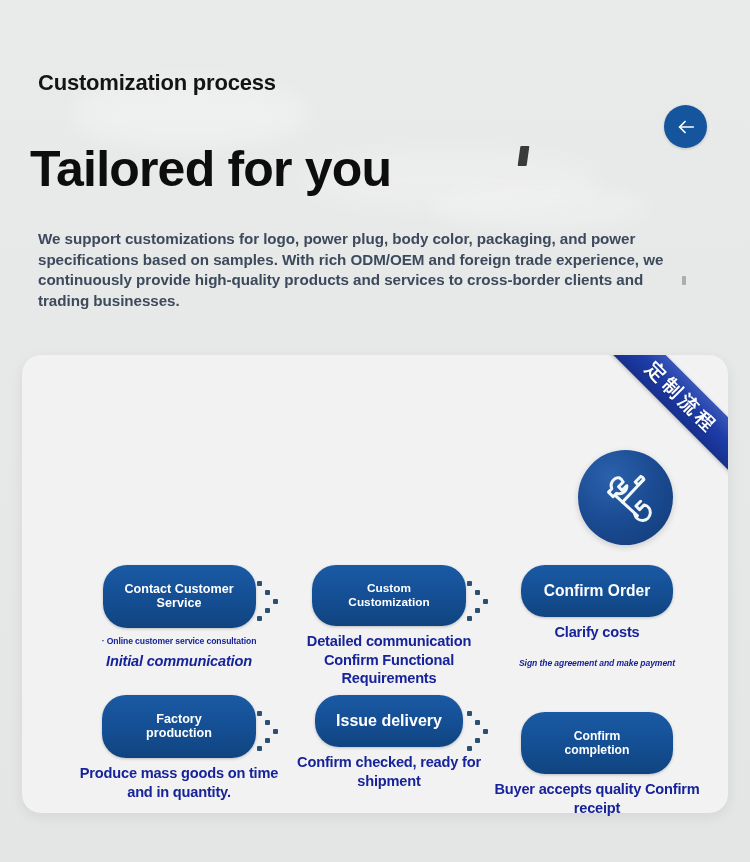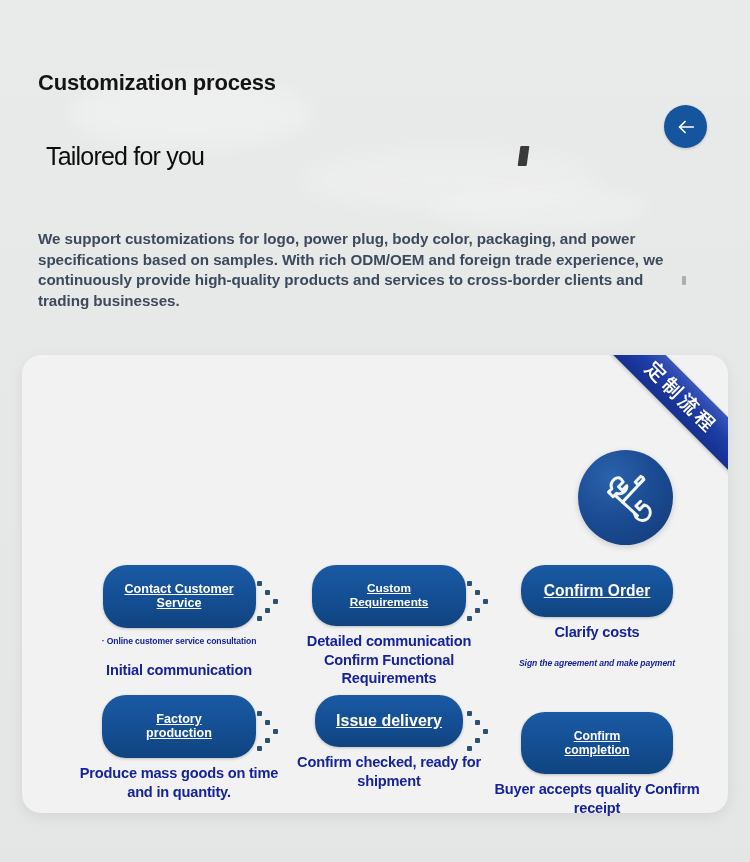--- a/index.html
+++ b/index.html
@@ -20,22 +20,22 @@
                background:#2a2a2a; transform:skewX(-8deg); border-radius:1px; opacity:.92; }
   .artifact-2{ position:absolute; left:682px; top:276px; width:4px; height:9px;
                background:#9a9a9a; border-radius:1px; opacity:.75; }
 
   
   .kicker{
     position:absolute; left:38px; top:70px; width:330px;
     font-size:22px; font-weight:700; line-height:1.22; color:#141414; letter-spacing:-.2px;
   }
   .headline{
-    position:absolute; left:46px; top:143px;
-    font-size:25px; font-weight:400; line-height:1.05; color:#0d0d0d; letter-spacing:-.8px;
+    position:absolute; left:30px; top:143px;
+    font-size:50px; font-weight:700; line-height:1.05; color:#0d0d0d; letter-spacing:-.8px;
   }
   .back-btn{
     position:absolute; left:664px; top:105px; width:43px; height:43px;
     border-radius:50%; background:#14559e; border:none; cursor:pointer;
     display:flex; align-items:center; justify-content:center;
     box-shadow:0 1px 3px rgba(0,0,0,.18);
   }
   .back-btn svg{ display:block; }
 
   .intro{
@@ -84,36 +84,36 @@
   .row{ position:relative; height:112px; }
   .col{ position:absolute; top:0; width:214px; text-align:center; }
   .c1{ left:50px; }  .c2{ left:260px; } .c3{ left:468px; }
 
   .pill{
     display:inline-flex; align-items:center; justify-content:center;
     min-height:44px; border-radius:24px; padding:17px 20px;
     background:linear-gradient(180deg,#1a5aa4 0%,#144e93 55%,#10447f 100%);
     color:#fff; cursor:pointer; border:none;
     box-shadow:0 1px 3px rgba(0,0,0,.22);
-    line-height:1.15; font-weight:700; text-align:center;text-decoration:underline;
+    line-height:1.15; font-weight:700; text-align:center;
   }
   .pill.w1{ width:153px; font-size:12.6px; }
   .pill.w2{ width:154px; font-size:11.8px; }
   .pill.w3{ width:152px; font-size:15.6px; }
   .pill.w4{ width:154px; font-size:12.6px; }
   .pill.w5{ width:148px; font-size:16px; }
   .pill.w6{ width:152px; font-size:12.2px;margin-top:17px; }
 
   .cap-sm{
     margin-top:8px; font-size:8.6px; font-weight:700; color:#17239a; line-height:1.3; letter-spacing:-.1px;
   }
   .cap-lg{
     margin-top:6px; font-size:14.6px; font-weight:700; color:#17239a; line-height:1.28; letter-spacing:-.2px;
   }
-  .cap-lg.tight{ margin-top:14px; }
+  .cap-lg.tight{ margin-top:5px;font-style:italic; }
   .cap-sm.after{ margin-top:16px;font-style:italic; }
 
   
   .conn{ position:absolute; top:14px; width:34px; height:42px; }
   .conn.k1{ left:233px; } .conn.k2{ left:443px; }
   .conn .d{ position:absolute; width:5px; height:5px; background:#2c4f74; border-radius:1px; }
 </style>
 </head>
 <body>
 
@@ -170,21 +170,21 @@
 
       <div class="conn k1">
         <span class="d" style="left:2px;top:2px"></span>
         <span class="d" style="left:10px;top:11px"></span>
         <span class="d" style="left:18px;top:20px"></span>
         <span class="d" style="left:10px;top:29px"></span>
         <span class="d" style="left:2px;top:37px"></span>
       </div>
 
       <div class="col c2">
-        <button class="pill w2">Custom Requirements</button>
+        <button class="pill w2">Custom Customization</button>
         <div class="cap-lg">Detailed communication Confirm Functional Requirements</div>
       </div>
 
       <div class="conn k2">
         <span class="d" style="left:2px;top:2px"></span>
         <span class="d" style="left:10px;top:11px"></span>
         <span class="d" style="left:18px;top:20px"></span>
         <span class="d" style="left:10px;top:29px"></span>
         <span class="d" style="left:2px;top:37px"></span>
       </div>

